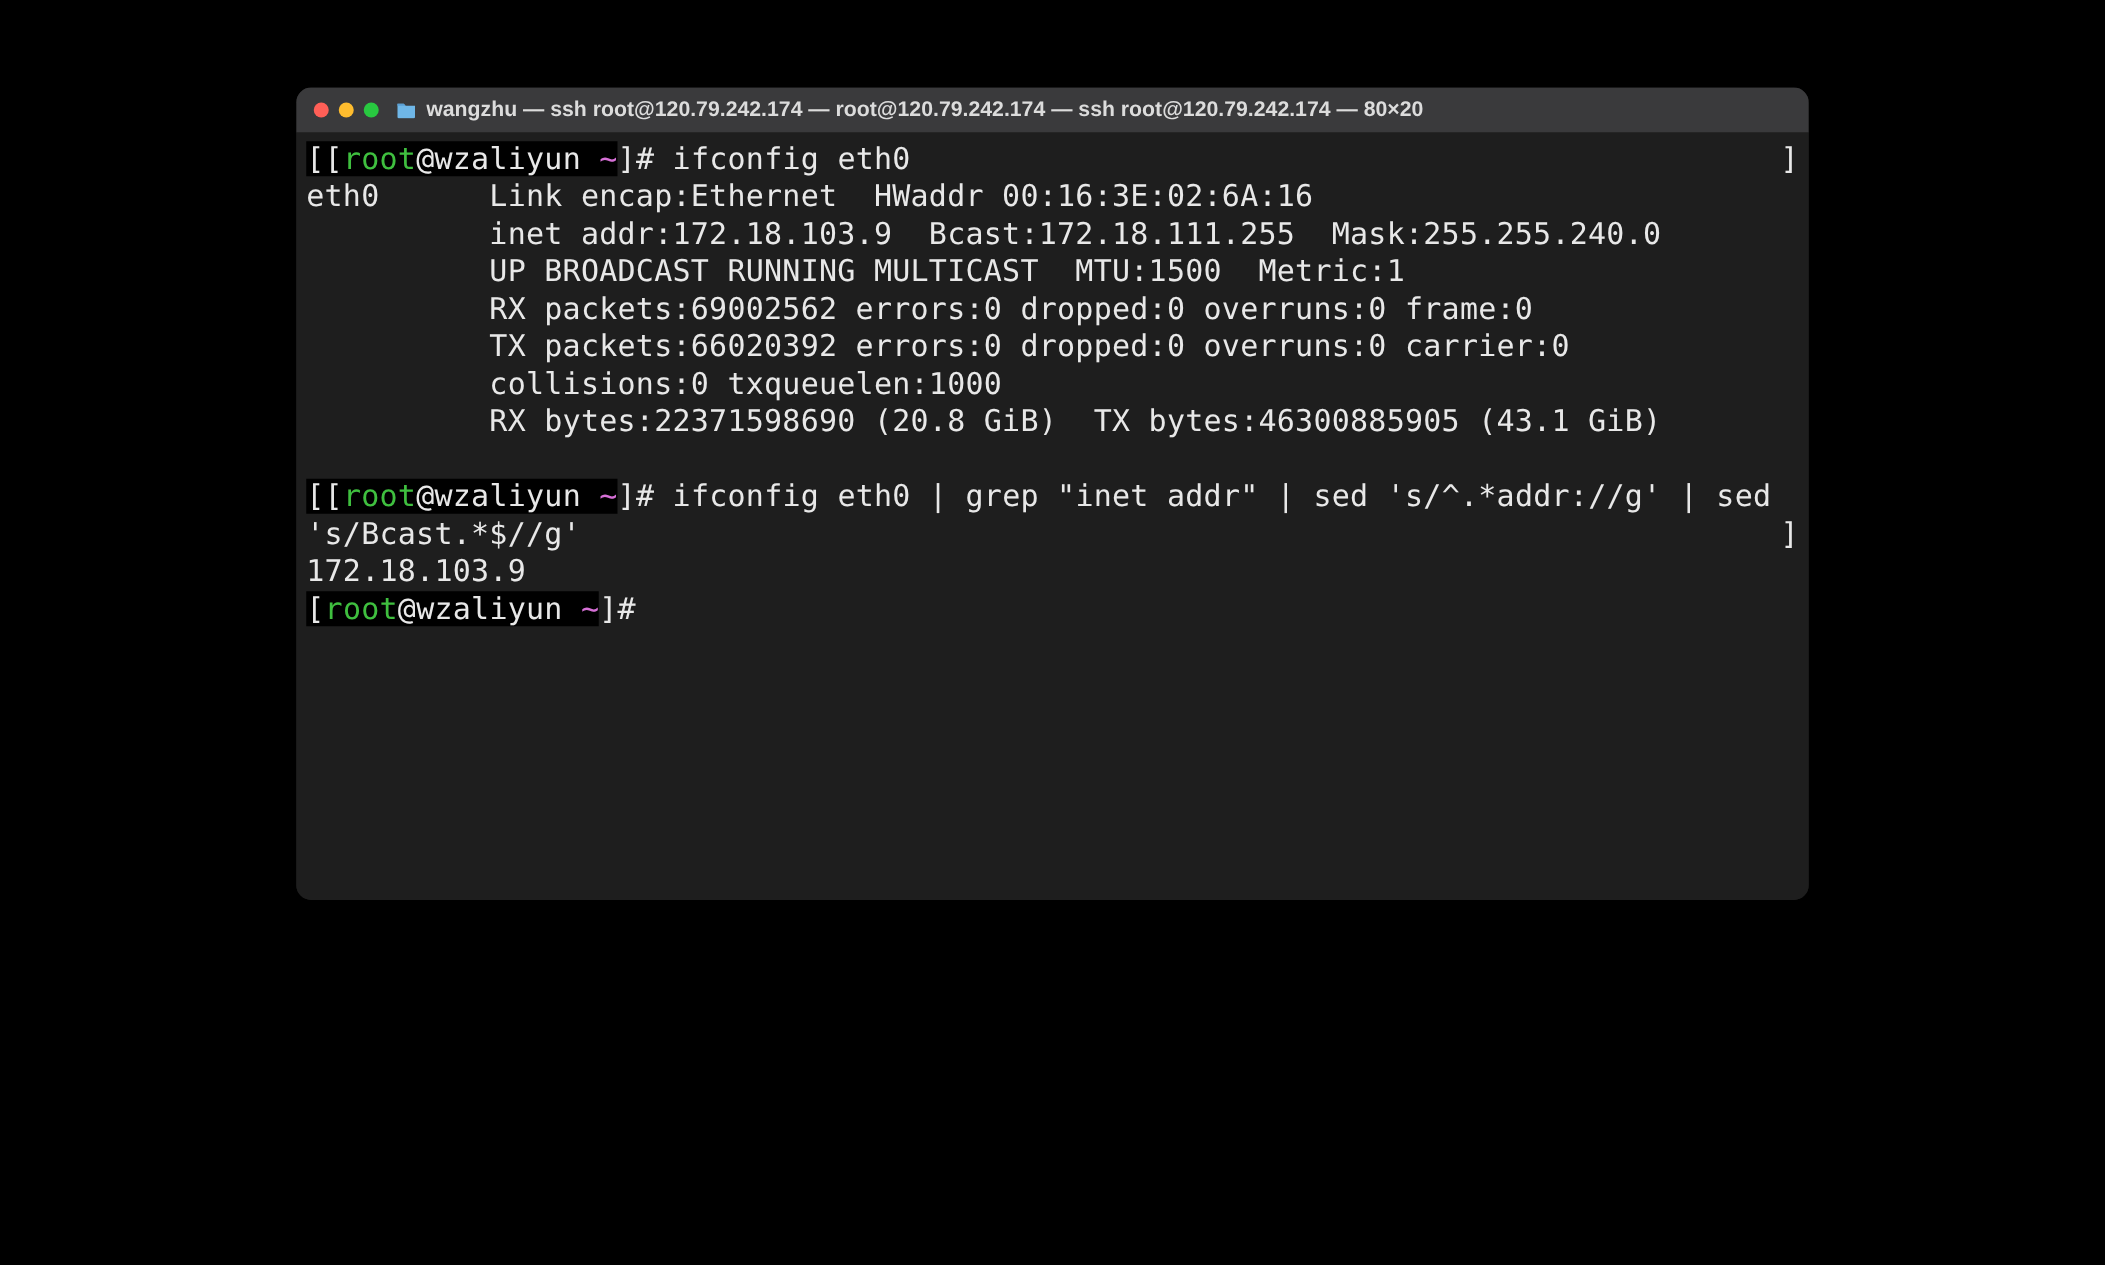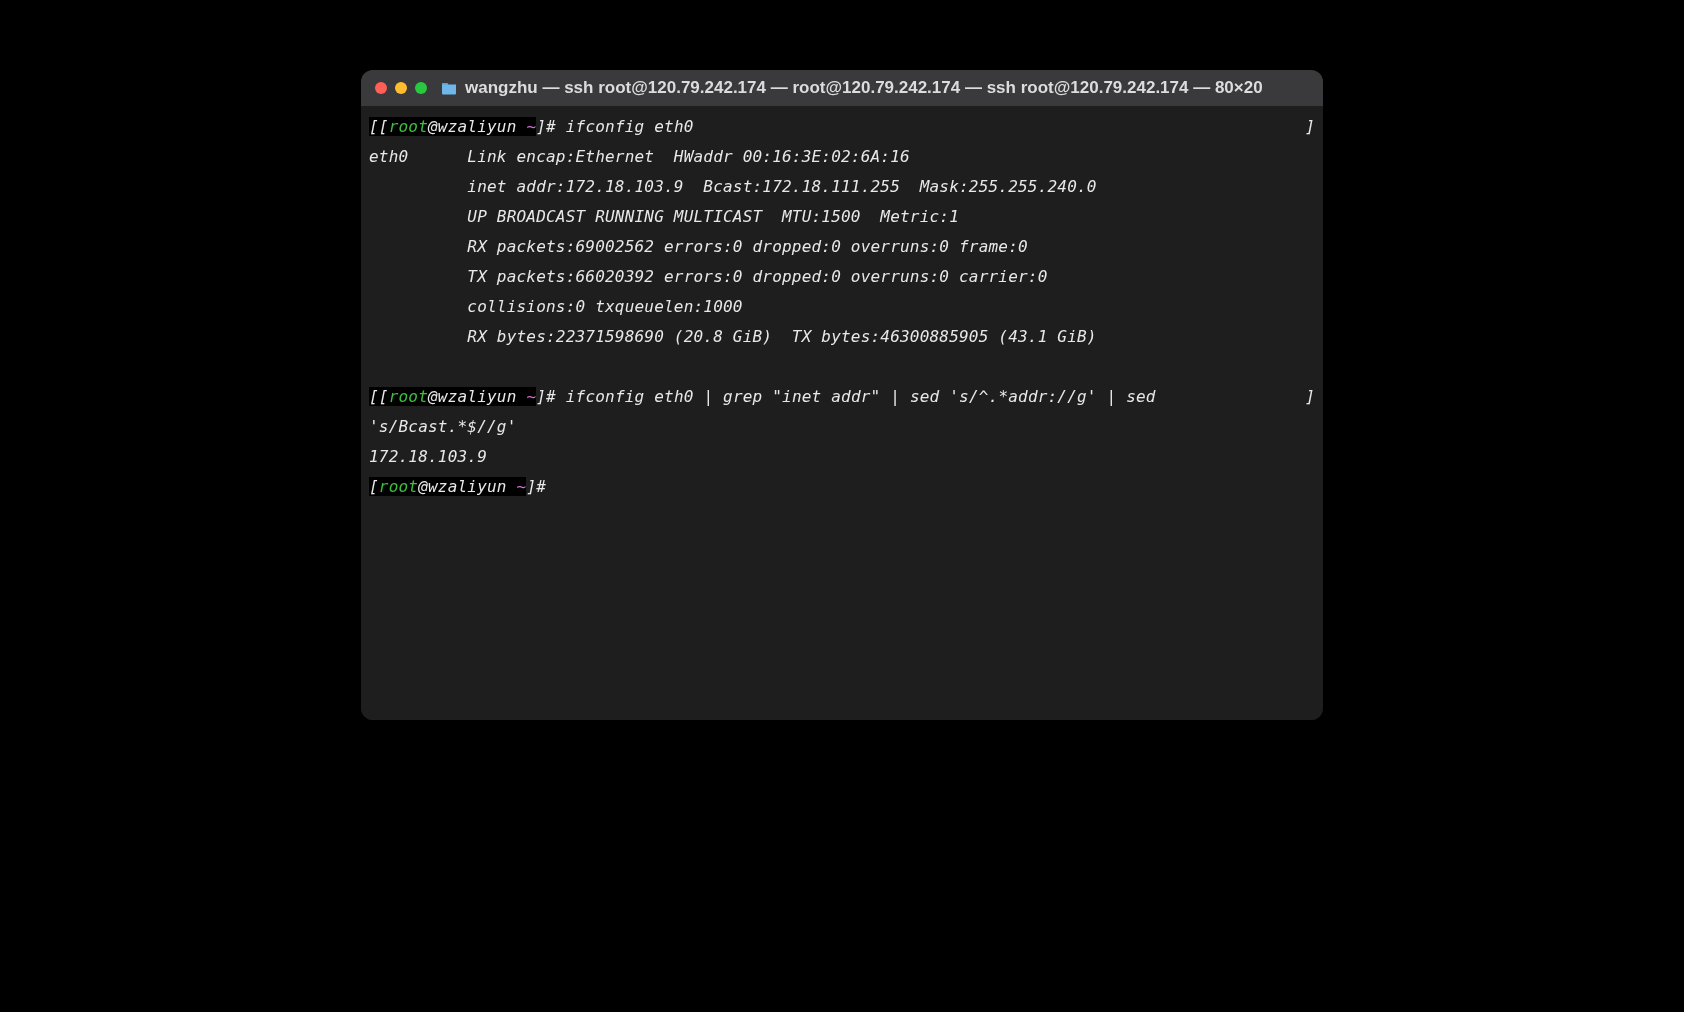--- a/index.html
+++ b/index.html
@@ -7,21 +7,21 @@
       background: #000;
       width: 1684px;
       height: 1012px;
       display: flex;
       align-items: flex-start;
       justify-content: center;
       padding-top: 70px;
       font-family: "SF Mono", "Menlo", "Monaco", "Consolas", monospace;
     }
     .window {
-      width: 962px;
+      width: 1210px;
       height: 650px;
       background: #1e1e1e;
       border-radius: 12px;
       overflow: hidden;
       box-shadow: 0 20px 60px rgba(0,0,0,0.5);
       display: flex;
       flex-direction: column;
     }
     .titlebar {
       height: 36px;
@@ -44,26 +44,25 @@
       font-weight: 600;
       white-space: nowrap;
       overflow: hidden;
       font-family: -apple-system, "Helvetica Neue", sans-serif;
     }
     .terminal-body {
       flex: 1;
       background: #1e1e1e;
       padding: 6px 8px;
       color: #e8e8e8;
-      font-size: 16px;
+      font-size: 24px;
       line-height: 30px;
       letter-spacing: 0.2px;
       white-space: pre;
       overflow: hidden;
-      font-style: italic;
     }
     .line { display: block; white-space: pre; }
     .user { color: #3fbf3f; }
     .host { color: #e8e8e8; }
     .tilde { color: #d670d6; }
     .prompt-bg { background: #000; }
     .right-bracket {
       float: right;
       color: #e8e8e8;
     }

